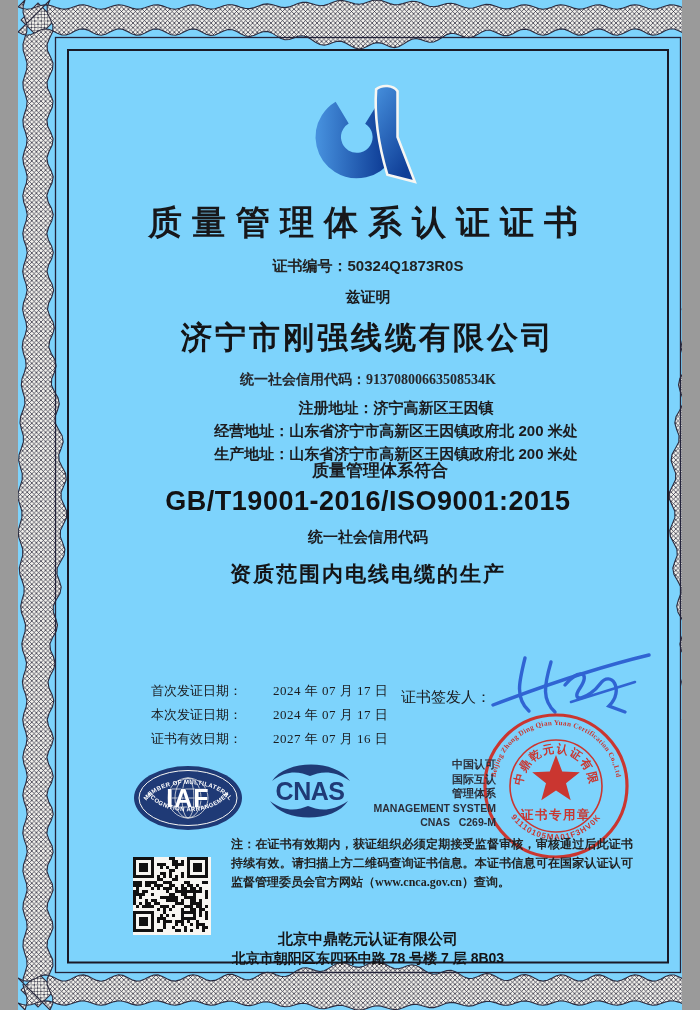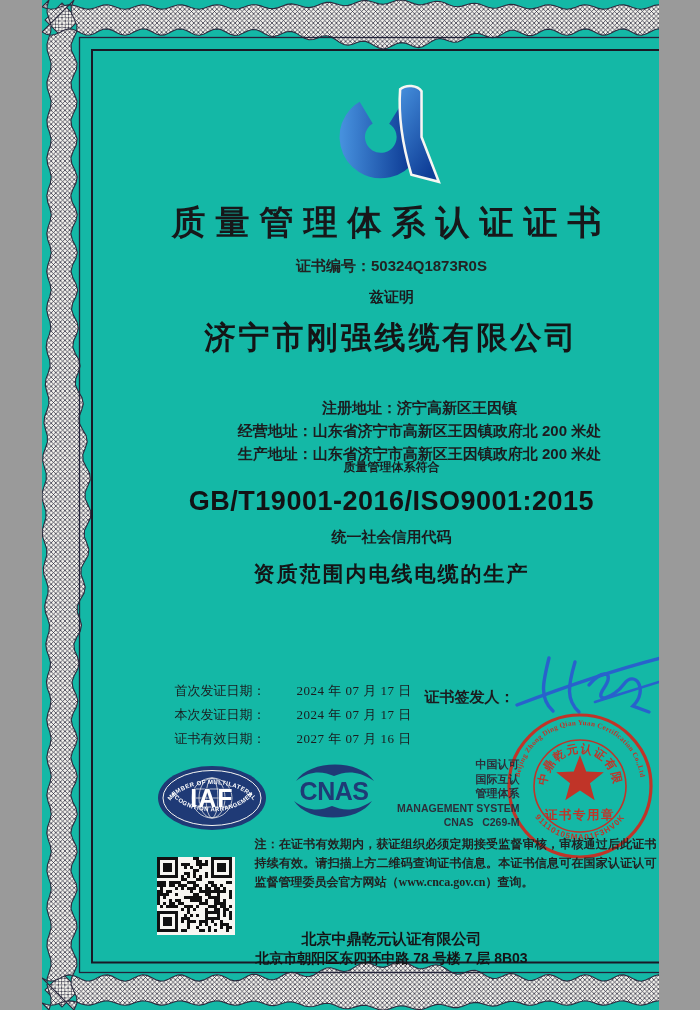--- a/index.html
+++ b/index.html
@@ -1,44 +1,44 @@
 <!DOCTYPE html>
 <html><head>
 <meta charset="utf-8">
 <style>
   html,body{margin:0;padding:0;background:#9a9a9a;}
   .page{
-    position:relative;width:572px;height:1010px;margin:0 auto;
-    background:#14b8a6;overflow:hidden;
-    font-family:"Liberation Sans",sans-serif;color:#1b1b1e;padding-left:45px;
+    position:relative;width:664px;height:1010px;margin:0 auto;
+    background:#7dd3fc;overflow:hidden;
+    font-family:"Liberation Sans",sans-serif;color:#1b1b1e;
   }
   .abs{position:absolute;}
   .center{left:50px;width:600px;text-align:center;}
   .serif{font-family:"Liberation Serif","DejaVu Serif",serif;}
   .pre{white-space:pre;}
   #frame-svg{position:absolute;left:0;top:0;z-index:1;}
   .content{position:absolute;left:0;top:0;width:700px;height:1010px;z-index:2;}
 
   .logo-wrap{top:84px;display:flex;justify-content:center;}
   .title{top:200px;font-size:34px;font-weight:bold;letter-spacing:10px;color:#17171a;}
   .certno{top:257px;font-size:15px;font-weight:bold;color:#222;text-align:center;}
   .attest{top:288px;font-size:15px;font-weight:bold;}
   .company{top:317px;font-size:31px;font-weight:bold;letter-spacing:3px;color:#141416;text-align:center;}
   .creditcode{top:371px;font-size:14px;font-weight:bold;color:#26262a;}
   .addresses{top:396px;font-size:15px;font-weight:bold;line-height:23px;color:#1c1c1f;margin-left:28px;}
-  .conform{top:459px;font-size:12px;font-weight:bold;}
+  .conform{top:459px;font-size:17px;font-weight:bold;margin-left:12px;}
   .standard{top:486px;font-size:27px;font-weight:bold;letter-spacing:.5px;color:#121214;}
   .scope-heading{top:528px;font-size:15px;font-weight:bold;}
   .scope{top:560px;font-size:21px;font-weight:bold;letter-spacing:2px;color:#141416;}
 
   .dates{left:133px;top:679px;font-size:13px;font-weight:normal;line-height:24px;}
   .dates .row{display:flex;}
   .dates .lbl{width:118px;}
   .dates .val{margin-left:4px;letter-spacing:.5px;}
-  .signer{left:383px;top:688px;font-size:15px;font-weight:bold;}
+  .signer{left:383px;top:688px;font-size:15px;font-weight:normal;}
 
   .cnas-lines{left:348px;top:757px;width:130px;text-align:right;color:#2c2f3a;}
   .cnas-lines div{font-size:11px;font-weight:bold;line-height:14.5px;}
   .cnas-lines .en{font-size:10.5px;}
 
   .note{left:213px;top:835px;width:402px;font-size:12px;font-weight:bold;
         line-height:19px;text-align:justify;color:#222;}
   .f-company{top:930px;font-size:15px;font-weight:bold;color:#141416;}
   .f-address{top:950px;font-size:14px;font-weight:bold;color:#141416;}
 </style>
@@ -80,20 +80,23 @@
       </svg>
     </div>
 
     <div class="abs center title">质量管理体系认证证书</div>
     <div class="abs center certno">
       <span>证书编号：</span><span>50324Q1873R0S</span>
     </div>
     <div class="abs center attest">兹证明</div>
 
     <div class="abs center company">济宁市刚强线缆有限公司</div>
+    <div class="abs center creditcode serif">
+      <span>统一社会信用代码：</span><span>91370800663508534K</span>
+    </div>
     <div class="abs center addresses">
       <div><span>注册地址：</span><span>济宁高新区王因镇</span></div>
       <div><span>经营地址：</span><span>山东省济宁市高新区王因镇政府北 200 米处</span></div>
       <div><span>生产地址：</span><span>山东省济宁市高新区王因镇政府北 200 米处</span></div>
     </div>
 
     <div class="abs center conform">质量管理体系符合</div>
     <div class="abs center standard">GB/T19001-2016/ISO9001:2015</div>
     <div class="abs center scope-heading">统一社会信用代码</div>
     <div class="abs center scope">资质范围内电线电缆的生产</div>

